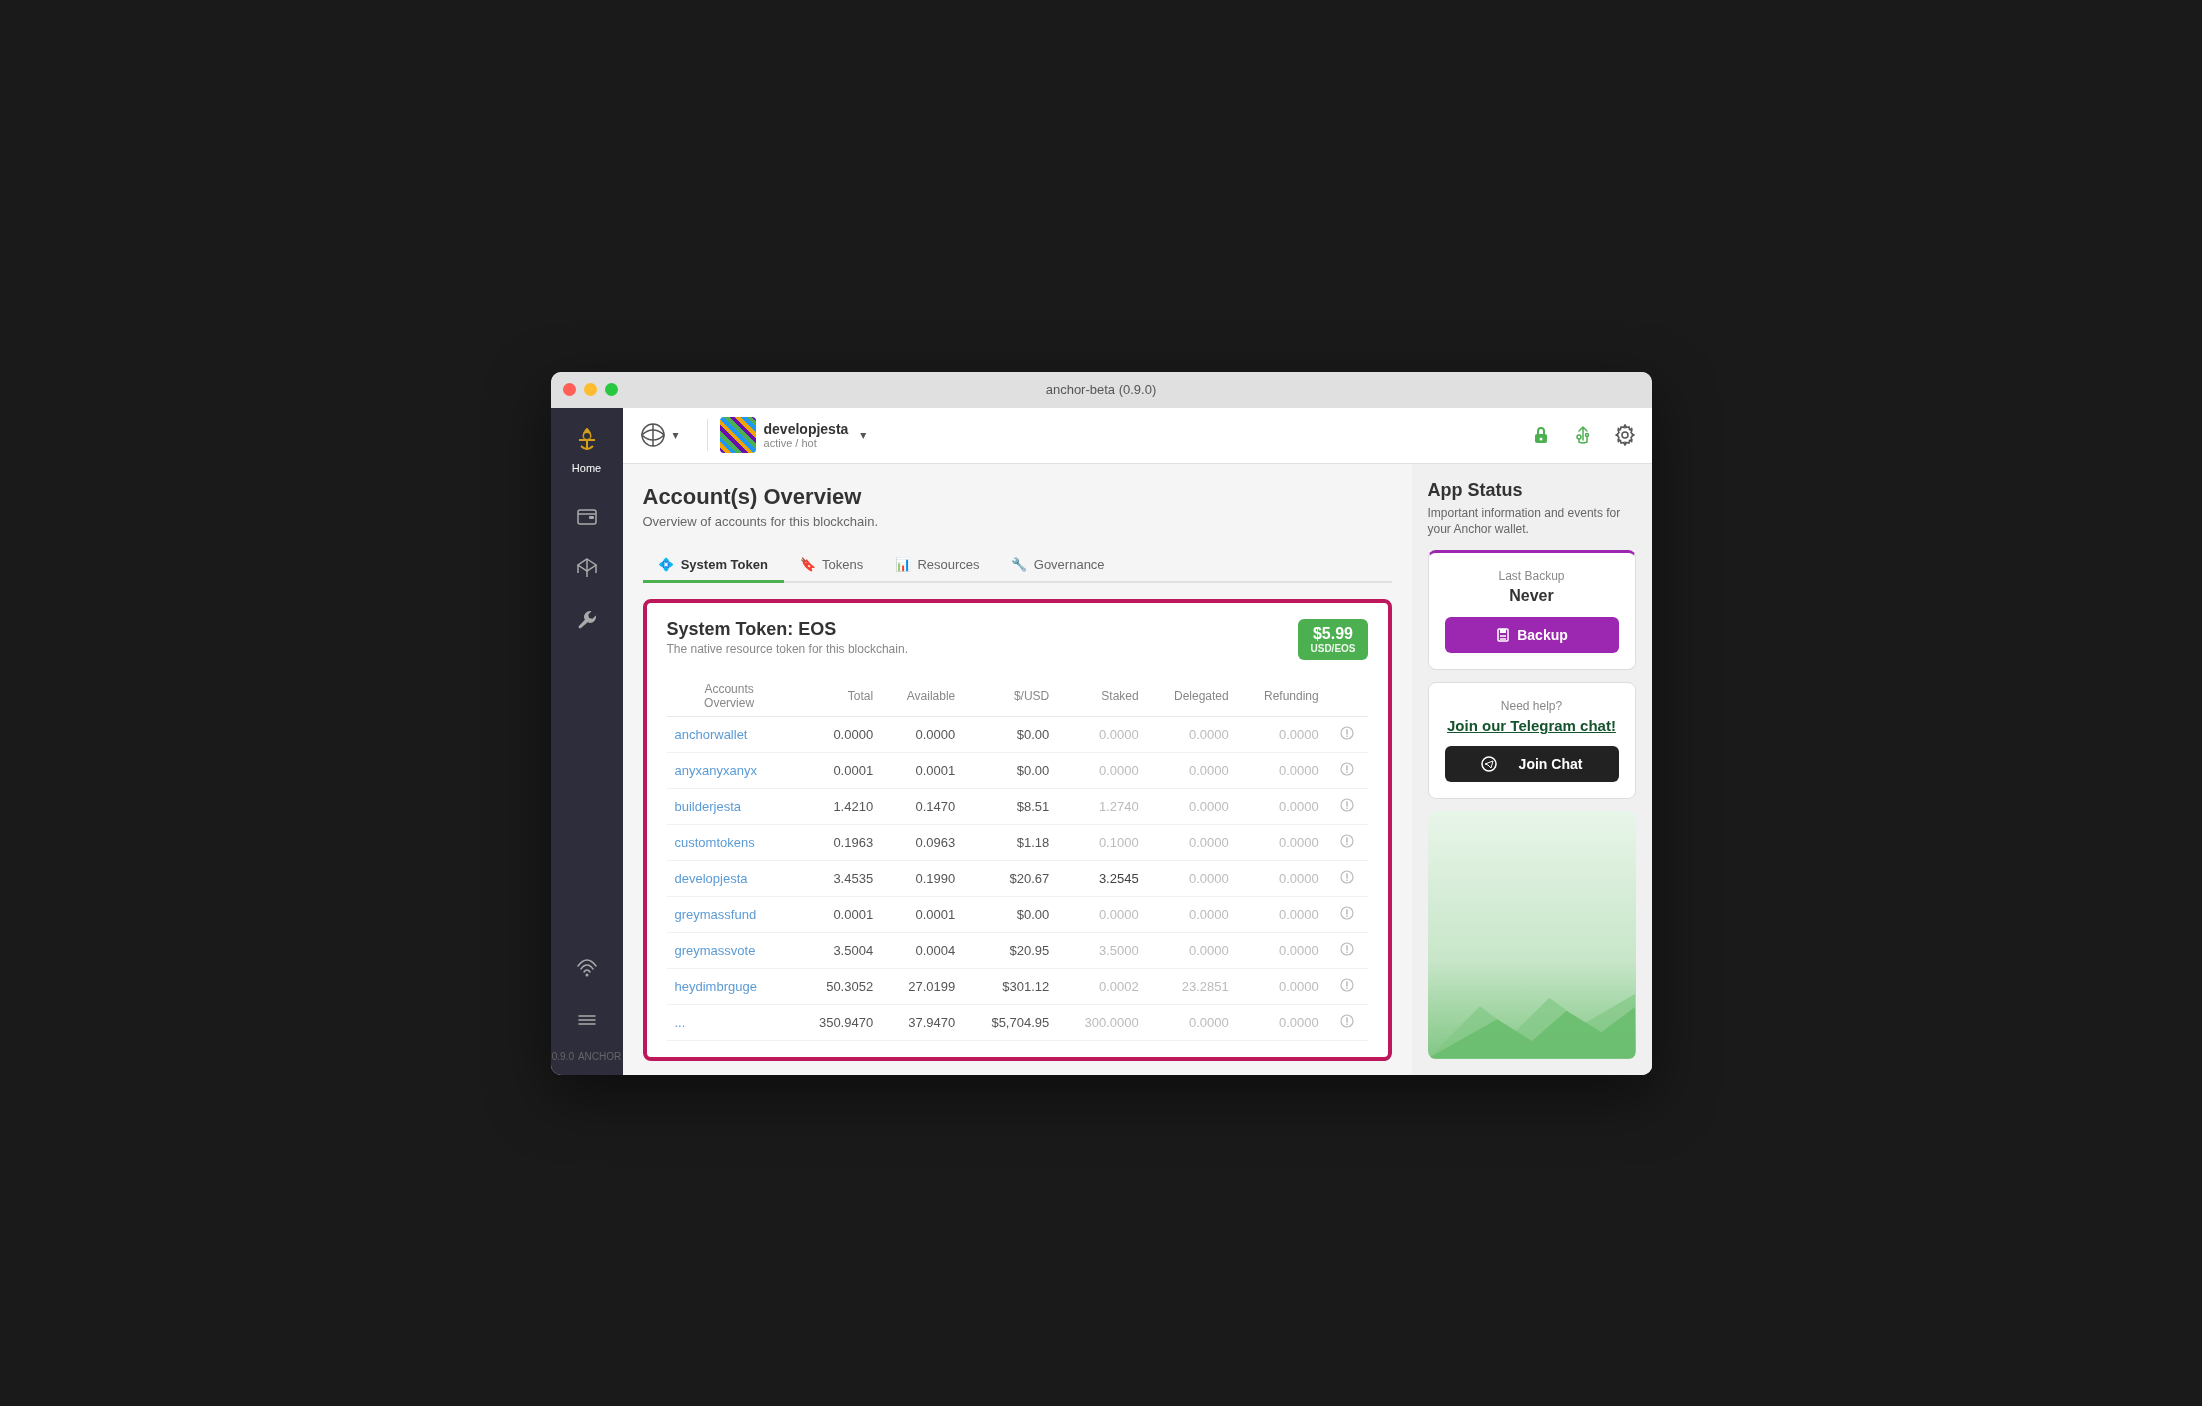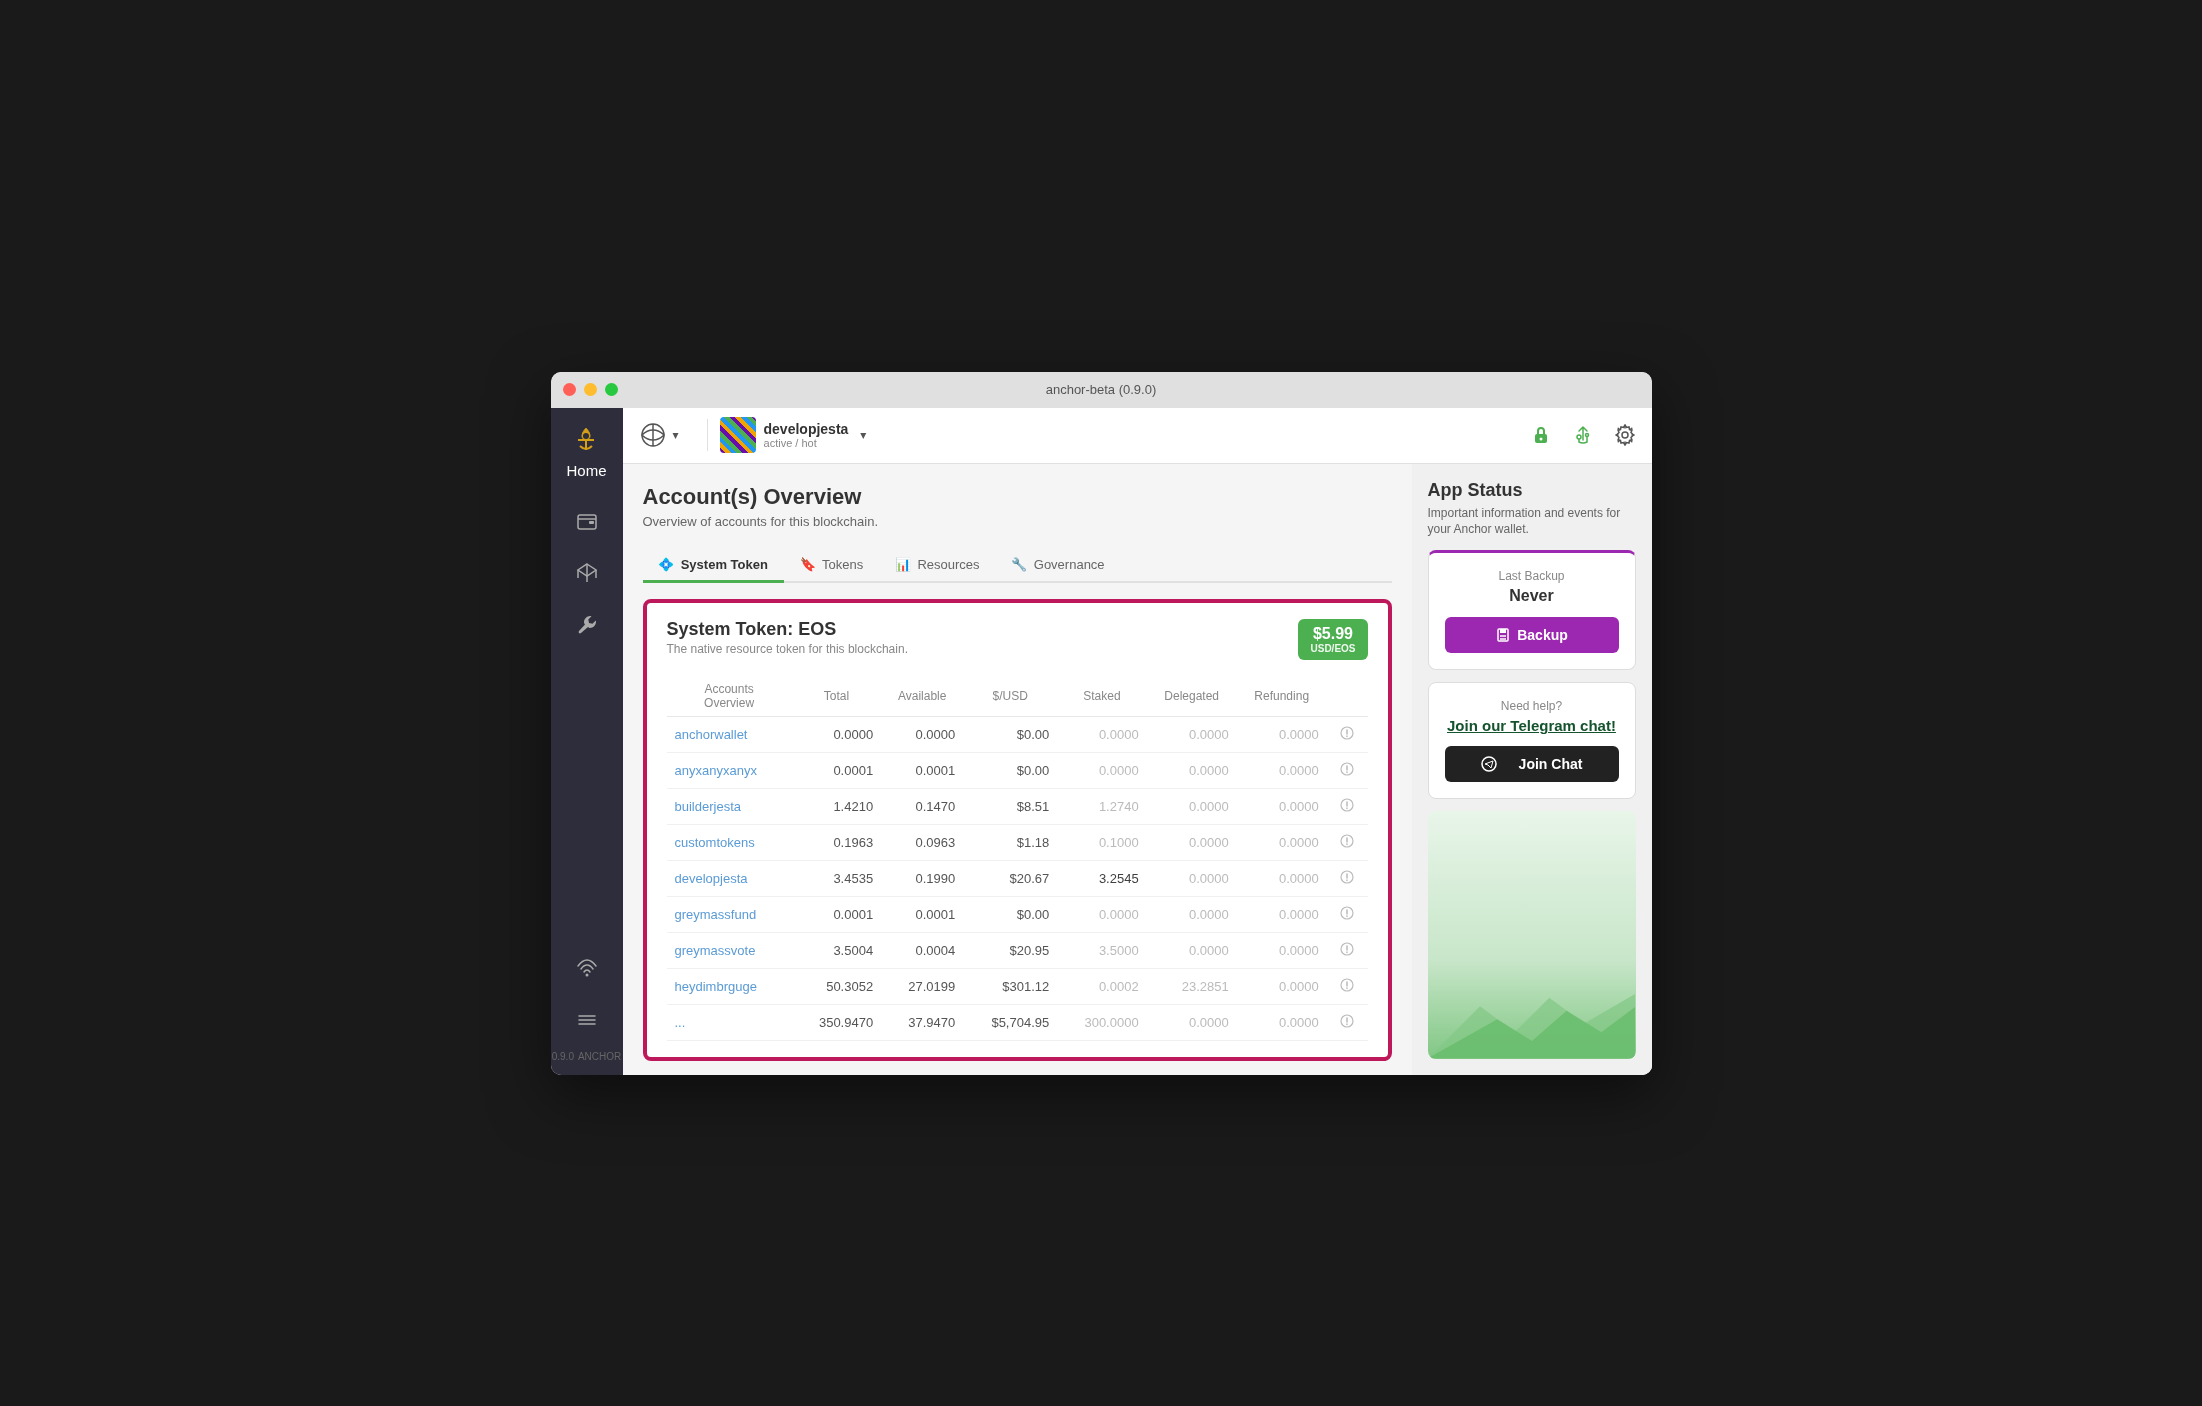--- a/index.html
+++ b/index.html
@@ -79,21 +79,21 @@
     }
     .sidebar-anchor-icon {
       width: 40px;
       height: 40px;
       display: flex;
       align-items: center;
       justify-content: center;
     }
     .sidebar-home-label {
       color: #fff;
-      font-size: 15px;
+      font-size: 11px;
       margin-top: 2px;
     }
     .sidebar-item {
       width: 44px;
       height: 44px;
       display: flex;
       align-items: center;
       justify-content: center;
       margin-bottom: 8px;
       border-radius: 6px;
@@ -258,21 +258,21 @@
 
     
     .accounts-table {
       width: 100%;
       border-collapse: collapse;
     }
     .accounts-table th {
       font-size: 12px;
       color: #888;
       font-weight: 500;
-      text-align: center;
+      text-align: right;
       padding: 6px 8px;
       border-bottom: 1px solid #e8e8e8;
     }
     .accounts-table th:first-child {
       text-align: center;
     }
     .accounts-table td {
       font-size: 13px;
       text-align: right;
       padding: 8px 8px;

